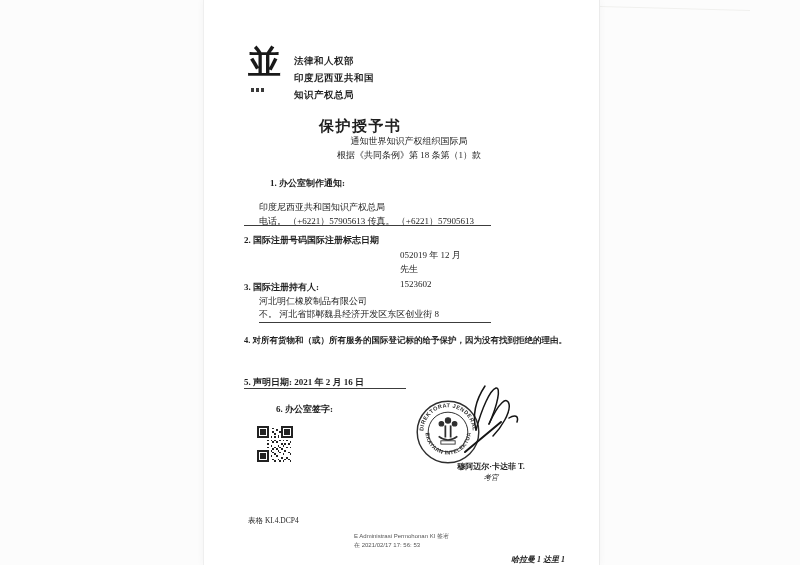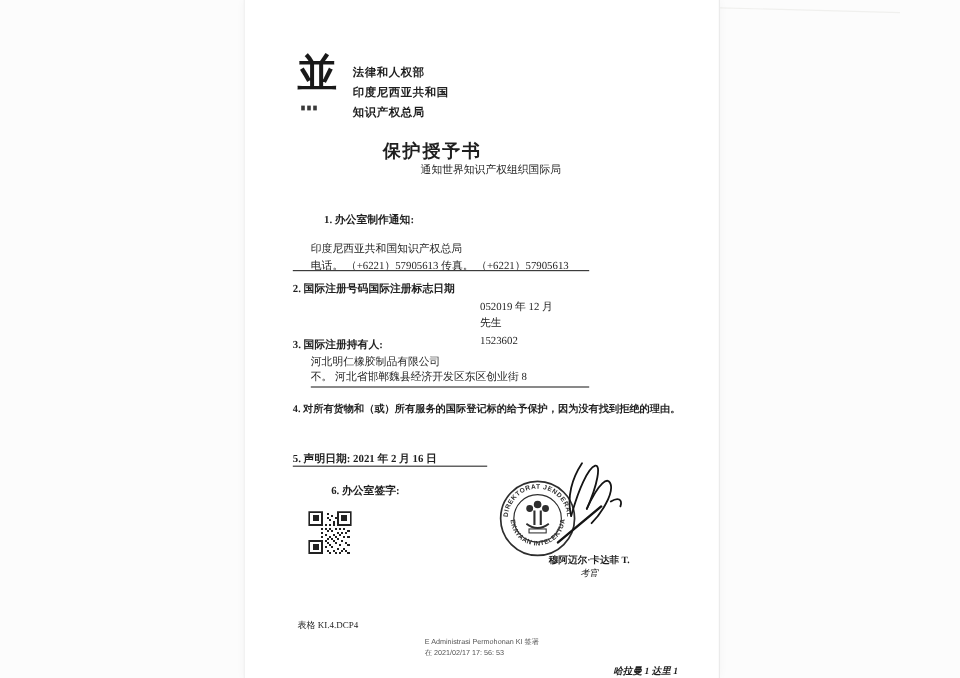--- a/index.html
+++ b/index.html
@@ -75,20 +75,21 @@
     <div class="abs agency">
       <div>法律和人权部</div>
       <div>印度尼西亚共和国</div>
       <div>知识产权总局</div>
     </div>
 
     <div class="abs doc-title">保护授予书</div>
 
     <div class="abs subtitle">
       <div>通知世界知识产权组织国际局</div>
+      <div>根据《共同条例》第 18 条第（1）款</div>
     </div>
 
     <div class="abs t9 b s1-head">1.  办公室制作通知:</div>
     <div class="abs t9 s1-l1">印度尼西亚共和国知识产权总局</div>
     <div class="abs t9 s1-l3">电话。 （+6221）57905613 传真。 （+6221）57905613</div>
     <div class="abs rule rule1"></div>
 
     <div class="abs t9 b s2-head">2. 国际注册号码国际注册标志日期</div>
     <div class="abs t9 s2-v1">1523602</div>
     <div class="abs t9 s2-v2">052019 年 12 月</div>

